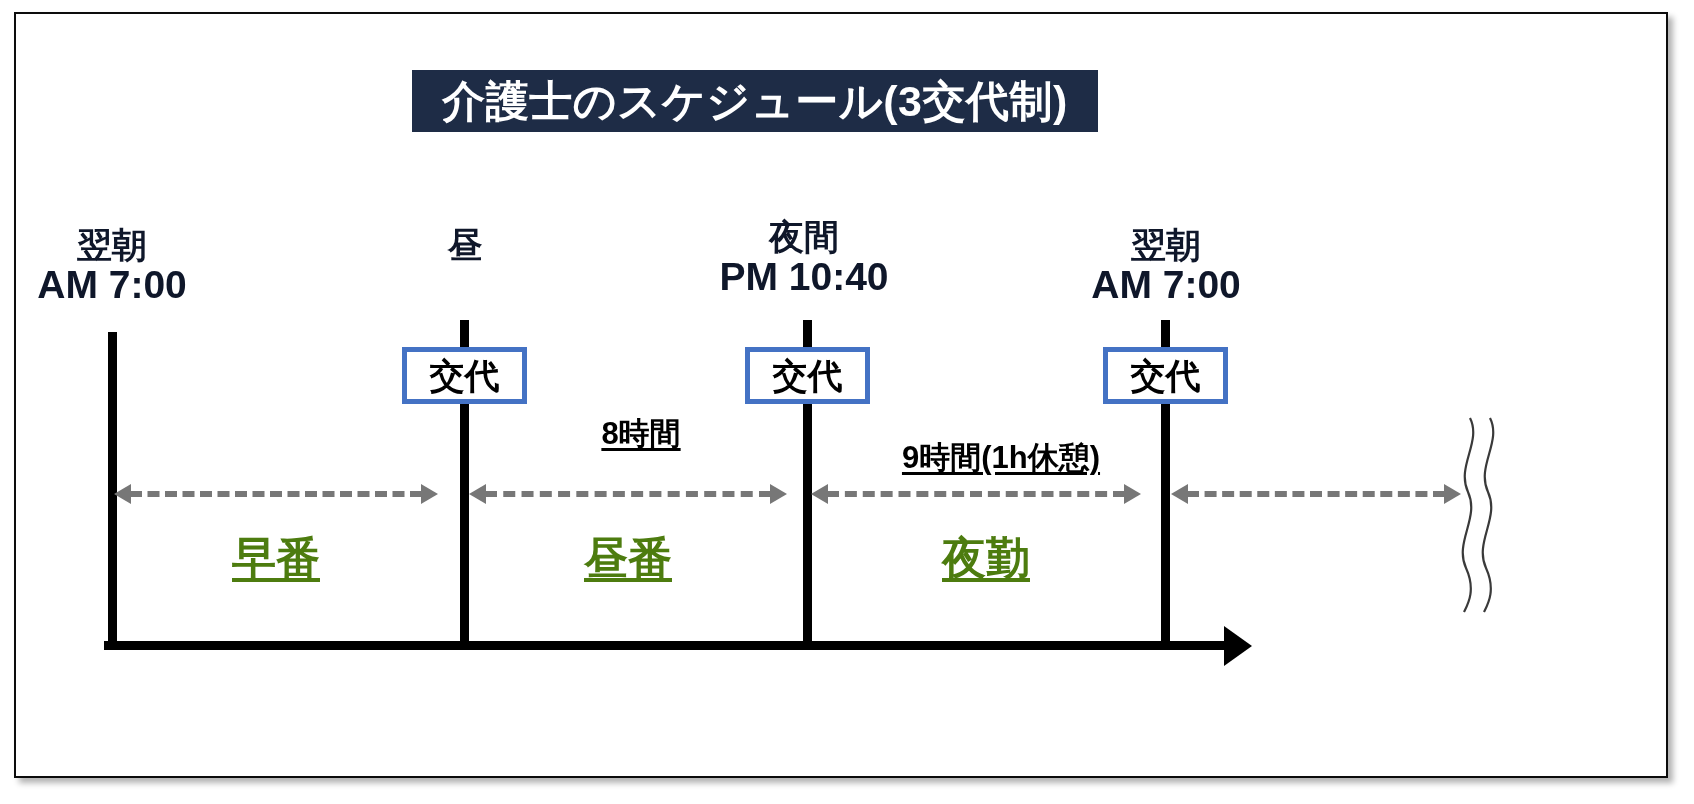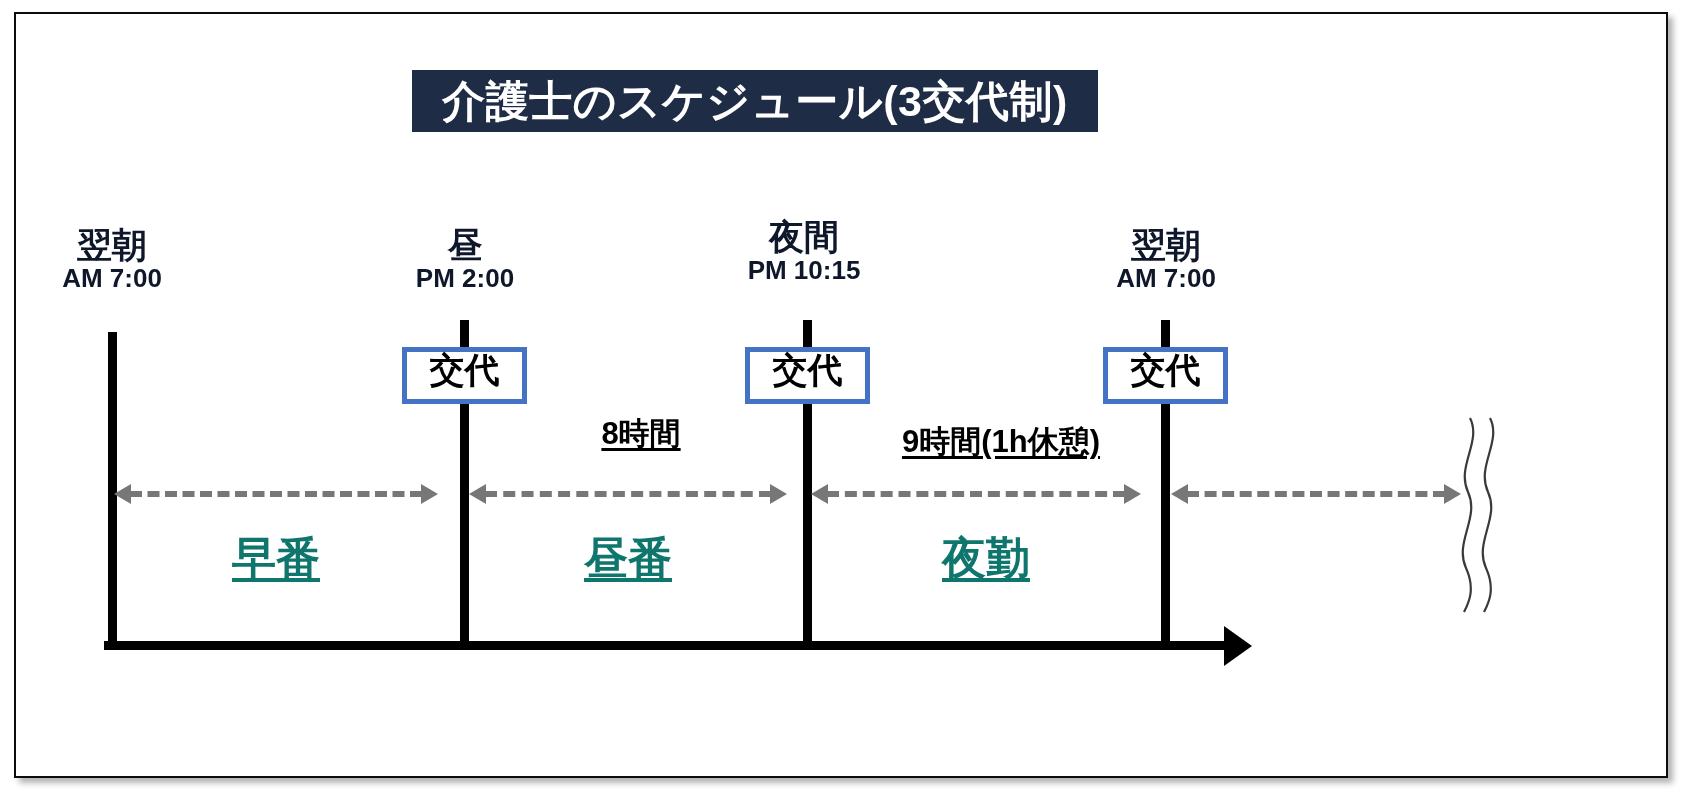--- a/index.html
+++ b/index.html
@@ -86,30 +86,31 @@
     font-weight: bold;
     line-height: 1.08;
     white-space: nowrap;
   }
   .time-label .day {
     display: block;
     font-size: 35px;
   }
   .time-label .clock {
     display: block;
-    font-size: 26px;
+    font-size: 39px;
   }
 
   
   .change-badge {
     position: absolute;
     background: #ffffff;
     border: 5px solid #4472c4;
     box-sizing: border-box;
     display: flex;
+    align-items: center;
     justify-content: center;
     width: 125px;
     height: 57px;
   }
   .change-badge span {
     font-size: 35px;
     font-weight: bold;
     color: #000000;
     line-height: 1;
   }
@@ -148,21 +149,21 @@
   }
   .dim-arrow .head.left  { left: 0;  border-right: 17px solid #777777; }
   .dim-arrow .head.right { right: 0; border-left: 17px solid #777777; }
 
   
   .shift-name {
     position: absolute;
     text-align: center;
     font-size: 44px;
     font-weight: bold;
-    color: #0f766e;
+    color: #4d7c0f;
     text-decoration: underline;
     text-underline-offset: 5px;
     white-space: nowrap;
     line-height: 1;
   }
 
   
   #squiggle {
     position: absolute;
     left: 1432px;
@@ -187,43 +188,42 @@
   <div class="tick" style="left:444px; top:306px; height:328px;"></div>
   <div class="tick" style="left:787px; top:306px; height:328px;"></div>
   <div class="tick" style="left:1145px;top:306px; height:328px;"></div>
 
   <div class="time-label" style="left:-4px; top:212px; width:200px;">
     <span class="day">翌朝</span>
     <span class="clock">AM 7:00</span>
   </div>
   <div class="time-label" style="left:349px; top:212px; width:200px;">
     <span class="day">昼</span>
-    <span class="clock">PM 2:00</span>
   </div>
   <div class="time-label" style="left:688px; top:204px; width:200px;">
     <span class="day">夜間</span>
-    <span class="clock">PM 10:15</span>
+    <span class="clock">PM 10:40</span>
   </div>
   <div class="time-label" style="left:1050px; top:212px; width:200px;">
     <span class="day">翌朝</span>
     <span class="clock">AM 7:00</span>
   </div>
 
   <div class="change-badge" style="left:386px; top:333px;">
     <span>交代</span>
   </div>
   <div class="change-badge" style="left:729px; top:333px;">
     <span>交代</span>
   </div>
   <div class="change-badge" style="left:1087px; top:333px;">
     <span>交代</span>
   </div>
 
   <div class="duration-label" style="left:525px; top:404px; width:200px;">8時間</div>
-  <div class="duration-label" style="left:835px; top:412px; width:300px;">9時間(1h休憩)</div>
+  <div class="duration-label" style="left:835px; top:428px; width:300px;">9時間(1h休憩)</div>
 
   <div class="dim-arrow" style="left:98px; top:470px; width:324px;">
     <div class="head left"></div>
     <div class="shaft" style="left:16px; right:16px;"></div>
     <div class="head right"></div>
   </div>
   <div class="dim-arrow" style="left:453px; top:470px; width:318px;">
     <div class="head left"></div>
     <div class="shaft" style="left:16px; right:16px;"></div>
     <div class="head right"></div>

